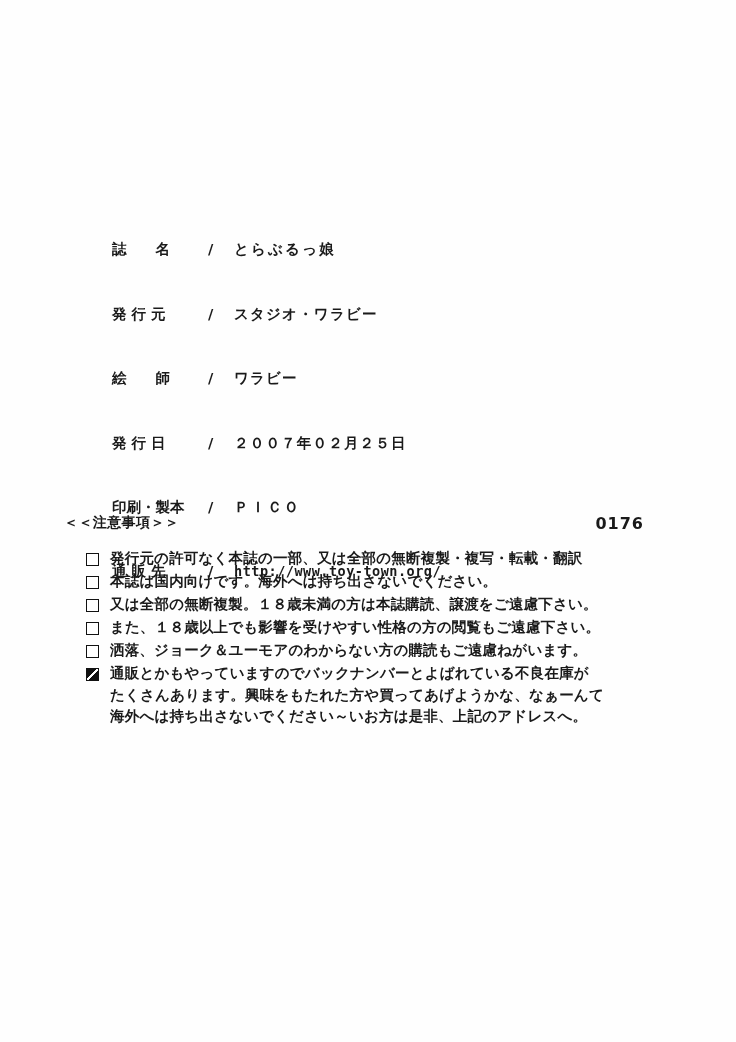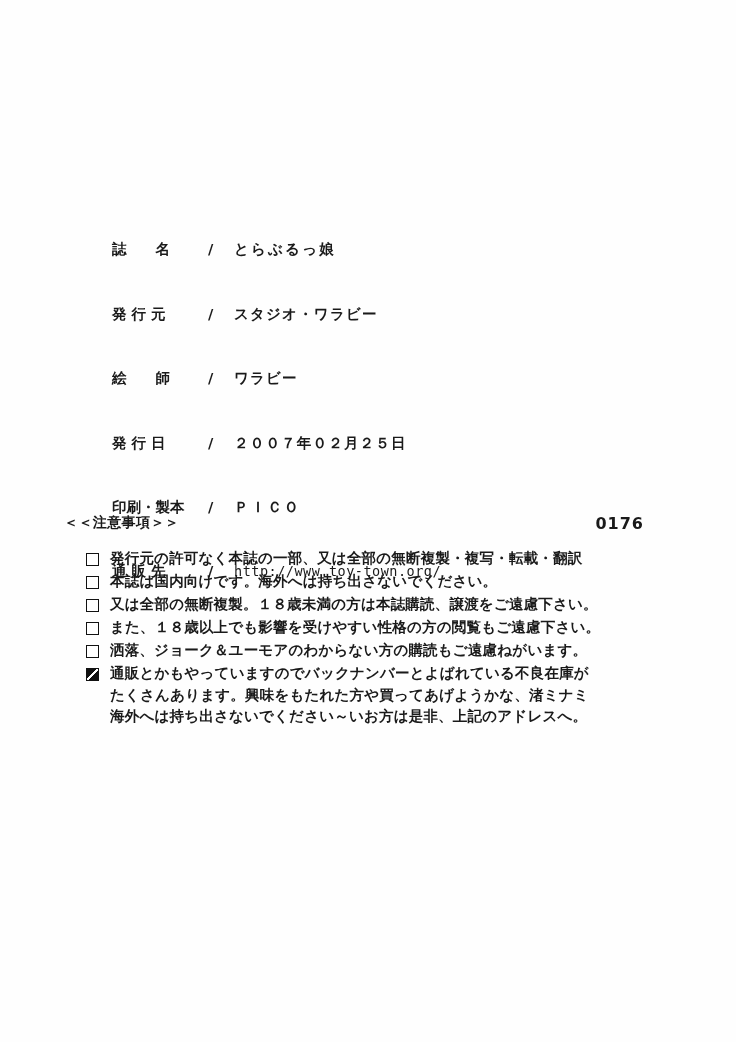--- a/index.html
+++ b/index.html
@@ -51,21 +51,21 @@
     font-weight: 700;
     text-align: left;
   }
   .col-value {
     font-weight: 700;
     letter-spacing: 1.2px;
     margin-top: 28px;
   }
   .col-value.mono {
     font-family: "DejaVu Sans Mono", "Liberation Mono", monospace;
-    font-weight: 400;
+    font-weight: 700;
     letter-spacing: 0.5px;
     font-size: 13.5px;
   }
   .col-value.spaced {
     letter-spacing: 2.2px;
   }
 
   
   .notice-header {
     position: absolute;
@@ -213,20 +213,20 @@
       <span class="bullet-box"></span>
       <span class="notice-text">
         <span class="cont">洒落、ジョーク＆ユーモアのわからない方の購読もご遠慮ねがいます。</span>
       </span>
     </div>
 
     <div class="notice-item last-block">
       <span class="bullet-box solid"></span>
       <span class="notice-text">
         <span class="cont">通販とかもやっていますのでバックナンバーとよばれている不良在庫が</span>
-        <span class="cont">たくさんあります。興味をもたれた方や買ってあげようかな、渚ミナミ</span>
+        <span class="cont">たくさんあります。興味をもたれた方や買ってあげようかな、なぁーんて</span>
         <span class="cont">海外へは持ち出さないでください～いお方は是非、上記のアドレスへ。</span>
       </span>
     </div>
 
   </div>
 
 </div>
 
 </body></html>

